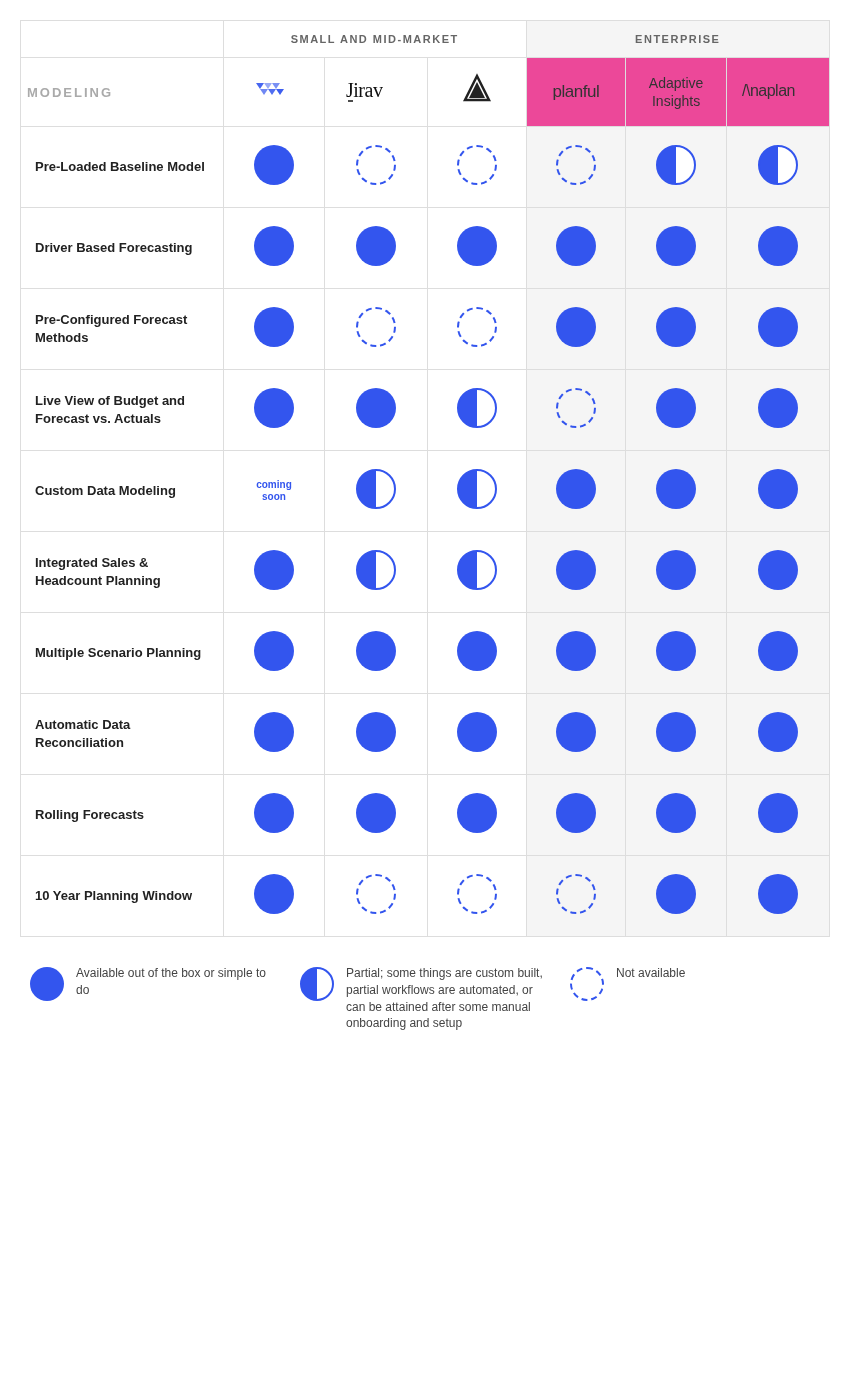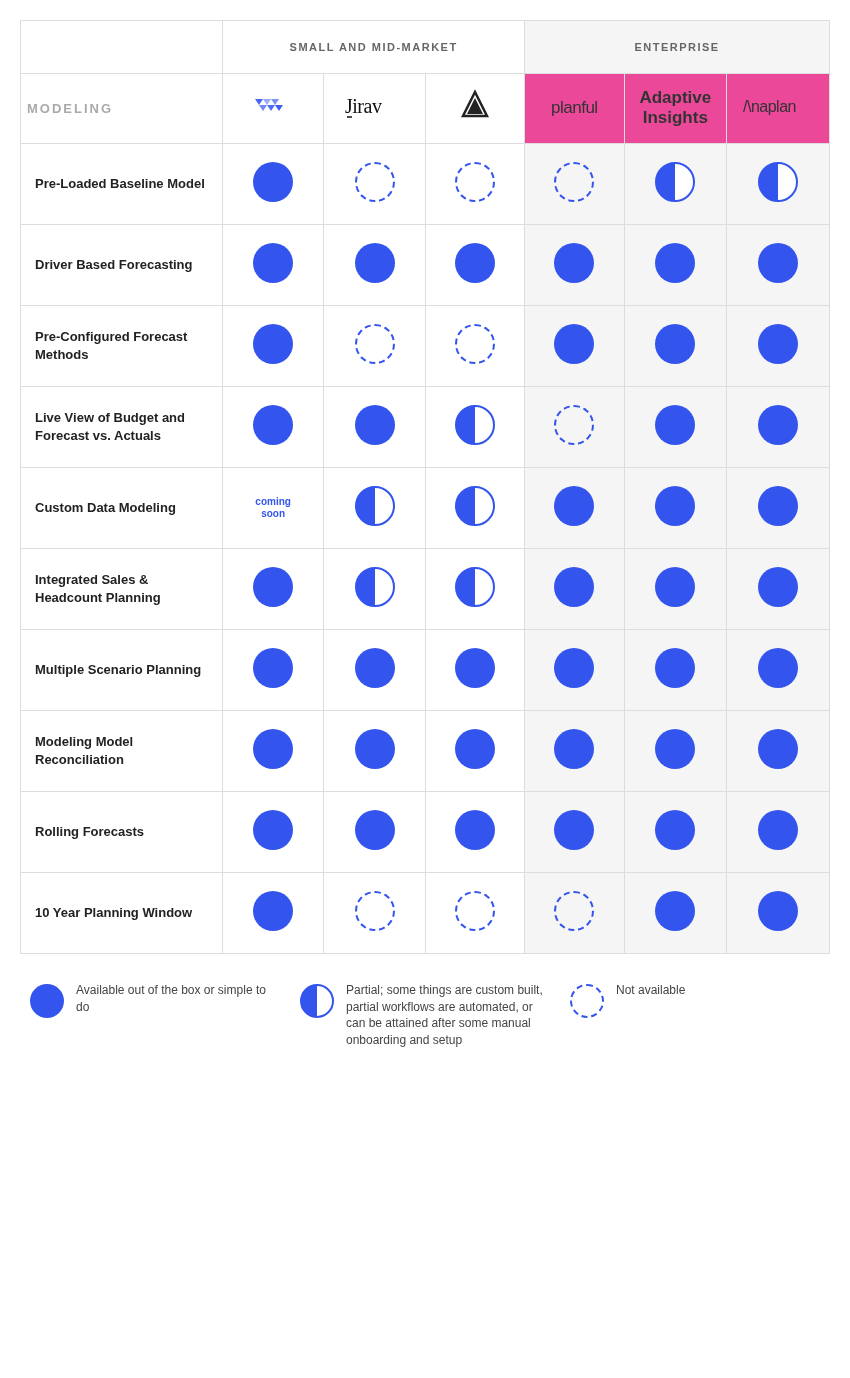--- a/index.html
+++ b/index.html
@@ -30,21 +30,21 @@
     }
 
     
     .header-group th {
       background: #fff;
       font-size: 11px;
       letter-spacing: 1.5px;
       color: #666;
       font-weight: 600;
       text-transform: uppercase;
-      padding: 20px 6px;
+      padding: 12px 6px;
     }
 
     .header-group th.section-small {
       background: #fff;
     }
     .header-group th.section-enterprise {
       background: #f5f5f5;
       margin-left: 16px;
     }
     .header-group th.col-label {
@@ -136,22 +136,22 @@
       color: #111;
       letter-spacing: -0.5px;
     }
     .logo-planful {
       font-size: 17px;
       font-weight: 400;
       color: #333;
       letter-spacing: -0.5px;
     }
     .logo-adaptive {
-      font-size: 17px;
-      font-weight: 700;
+      font-size: 14px;
+      font-weight: 400;
       color: #333;
       line-height: 1.2;
       text-align: right;
     }
     .logo-anaplan {
       font-size: 16px;
       font-weight: 400;
       color: #333;
       letter-spacing: -0.5px;
     }
@@ -311,21 +311,21 @@
         <tr class="data-row">
           <td class="feature-label">Multiple Scenario Planning</td>
           <td><div class="icon-full"></div></td>
           <td><div class="icon-full"></div></td>
           <td><div class="icon-full"></div></td>
           <td class="enterprise-col"><div class="icon-full"></div></td>
           <td class="enterprise-col"><div class="icon-full"></div></td>
           <td class="enterprise-col"><div class="icon-full"></div></td>
         </tr>
         <tr class="data-row">
-          <td class="feature-label">Modeling Model Reconciliation</td>
+          <td class="feature-label">Automatic Data Reconciliation</td>
           <td><div class="icon-full"></div></td>
           <td><div class="icon-full"></div></td>
           <td><div class="icon-full"></div></td>
           <td class="enterprise-col"><div class="icon-full"></div></td>
           <td class="enterprise-col"><div class="icon-full"></div></td>
           <td class="enterprise-col"><div class="icon-full"></div></td>
         </tr>
         <tr class="data-row">
           <td class="feature-label">Rolling Forecasts</td>
           <td><div class="icon-full"></div></td>

